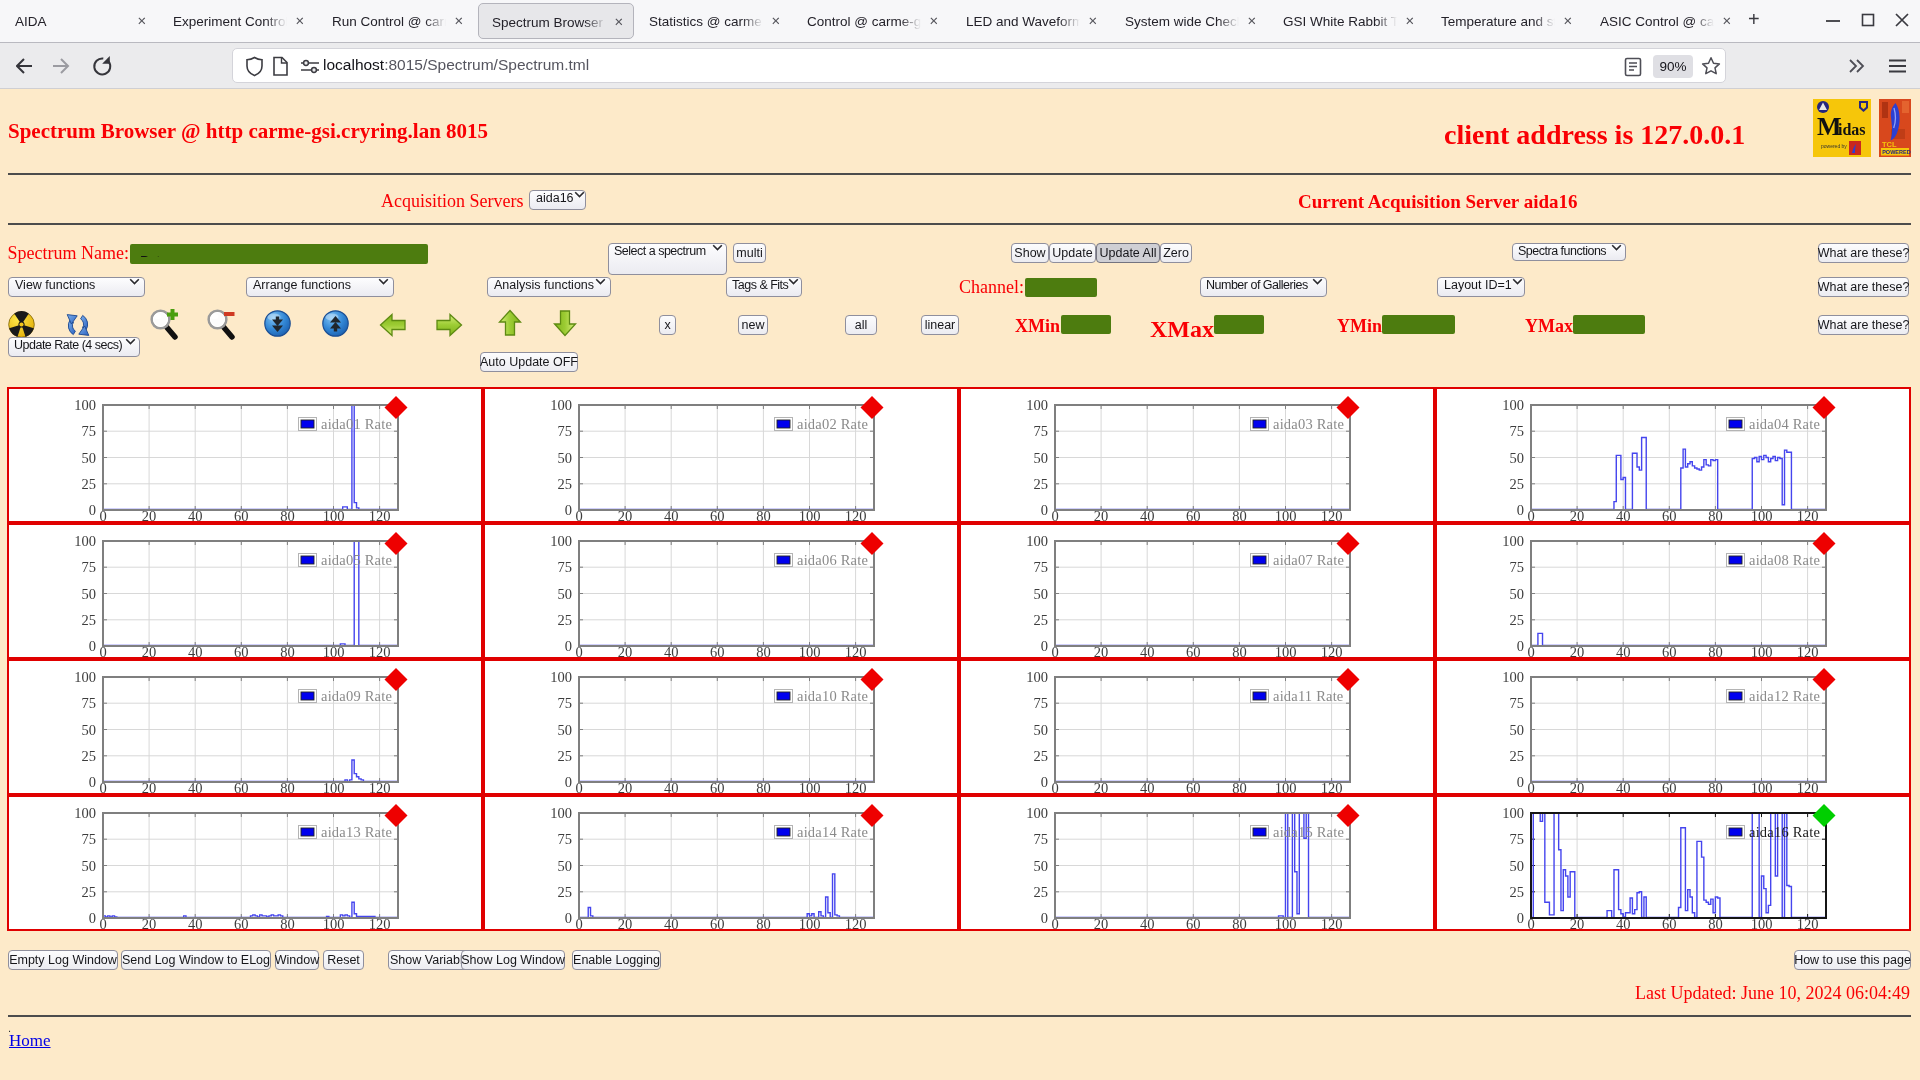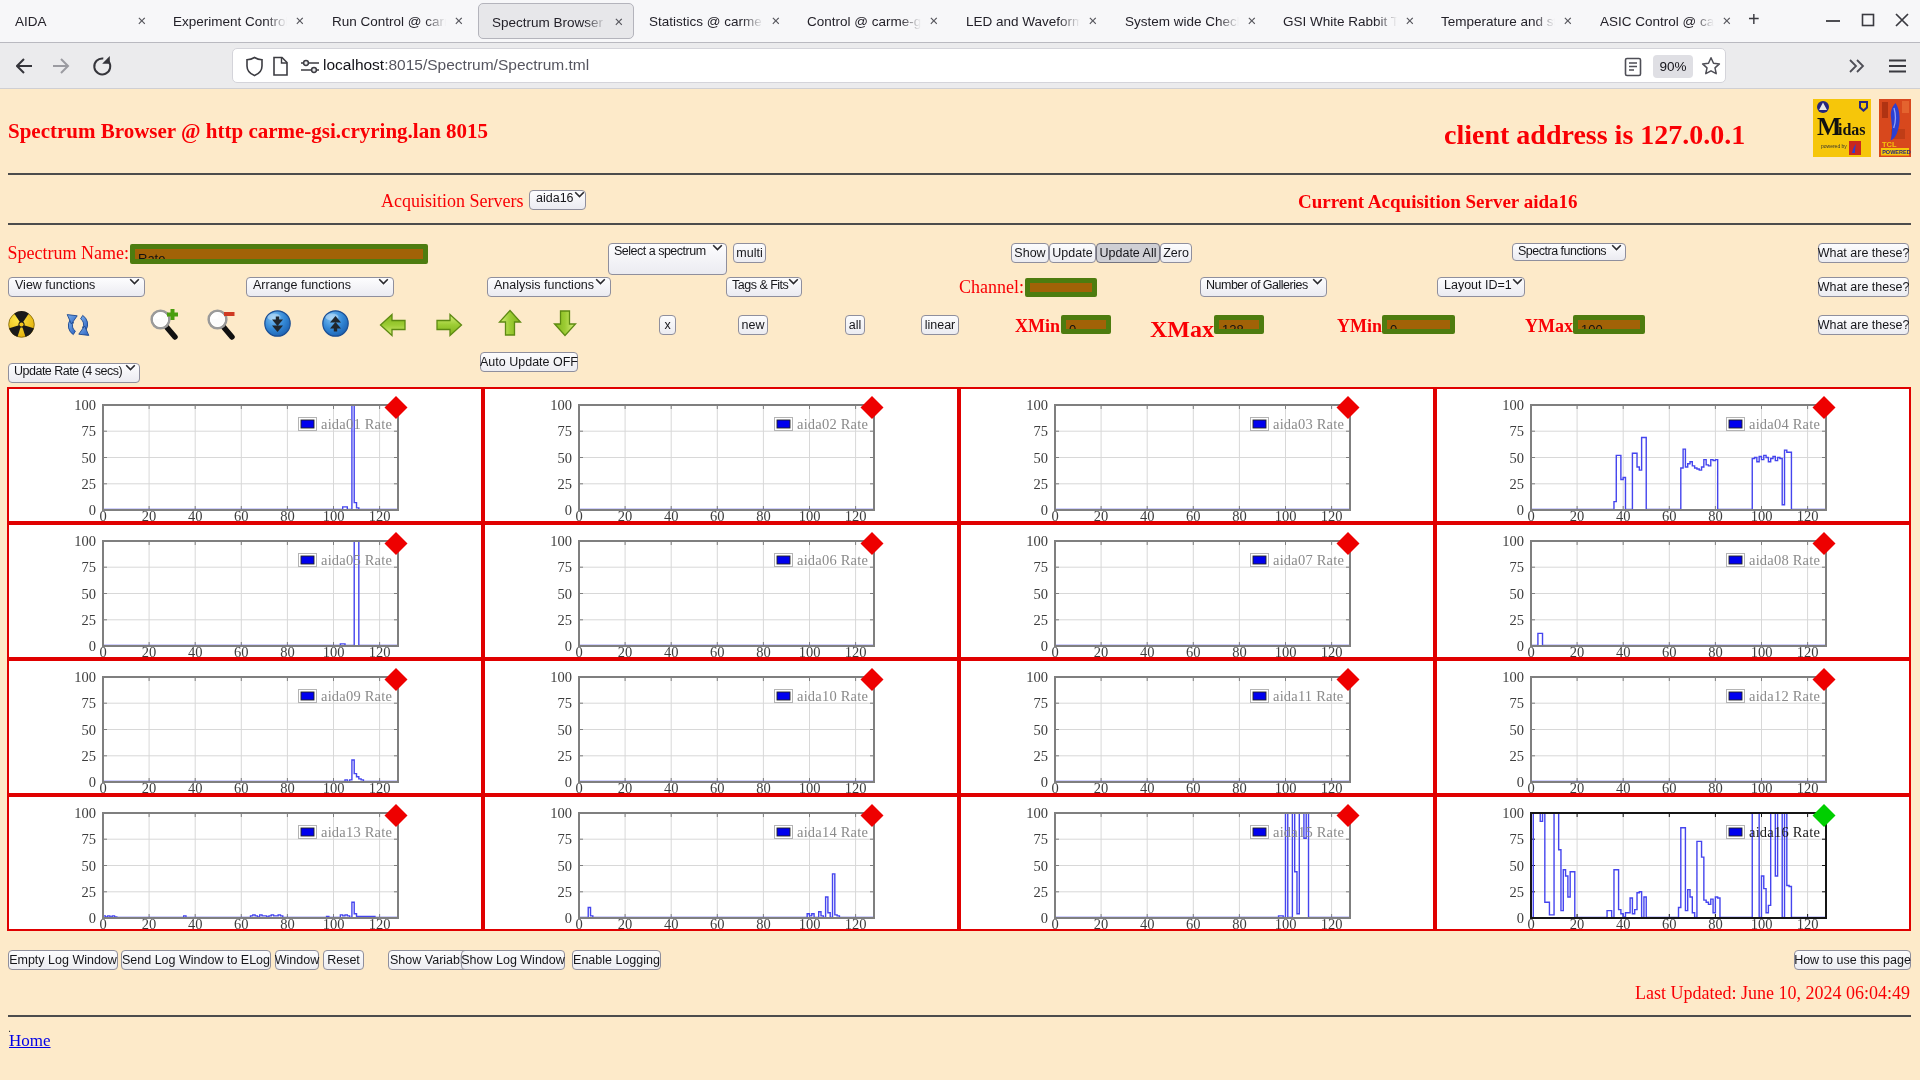--- a/index.html
+++ b/index.html
@@ -13,21 +13,21 @@
 .tab.active .tfade{background:linear-gradient(90deg,rgba(231,231,234,0),#e7e7ea 75%)}
 #navbar{position:absolute;left:0;top:43px;width:1920px;height:46px;background:#ebebed;border-bottom:1px solid #cfcfd3}
 #urlbar{position:absolute;left:232px;top:5px;width:1494px;height:35px;background:#fff;border:1px solid #d4d4da;border-radius:5px}
 .newtab{position:absolute;top:8px;font-size:20px;color:#3a3a40;font-weight:400}
 #page{position:absolute;left:0;top:89px;width:1920px;height:991px;background:#fdeac9}
 .rlab{position:absolute;font-family:"Liberation Serif",serif;color:#f90004;white-space:nowrap}
 .sel{position:absolute;background:linear-gradient(#fdfdfe,#ebebf1);border:1px solid #8f8f9d;border-radius:4px;display:flex;align-items:flex-start;justify-content:space-between;padding:0 4px 0 6px;font-size:12.5px;color:#16161a;white-space:nowrap;overflow:hidden}
 .sel.tight{letter-spacing:-0.5px;padding:0 3px 0 5px}
 .btn{position:absolute;background:linear-gradient(#fcfcfd,#ececf1);border:1px solid #8f8f9d;border-radius:4px;display:inline-flex;align-items:center;justify-content:center;padding:0 1px;font-size:12.5px;color:#16161a;white-space:nowrap}
 .btn.pressed{background:#cfcfd4;border-color:#73737f}
-.inp{position:absolute;background:#a16207;border:5px solid #4d7c0f;border-radius:2px;font-size:13px;color:#111;padding:2px 3px;white-space:nowrap;overflow:hidden}
+.inp{position:absolute;background:#4d7c0f;border:7px solid #4d7c0f;border-radius:2px;font-size:13px;color:#111;padding:2px 3px;white-space:nowrap;overflow:hidden}
 .hr{position:absolute;left:8px;width:1903px;height:0;border-top:2px solid #4c4c4c}
 .cell{position:absolute;width:476px;height:136px;background:#fff;border:2px solid #e00000}
 a.home{position:absolute;font-family:"Liberation Serif",serif;font-size:17px;color:#0000e6;text-decoration:underline}
 </style></head><body>
 <div id="tabbar">
     <div class="tab" style="left:2px">
       <span class="tt">AIDA</span>
       <span class="tfade"></span>
       <span class="tx">✕</span>
     </div>
@@ -343,32 +343,32 @@
           <stop offset="0.5" stop-color="#9ccc33"></stop>
           <stop offset="1" stop-color="#7fb31c"></stop>
         </linearGradient>
       </defs>
 <g transform="rotate(90 15 15)">
         <path d="M3 10.5 H16 V4.5 L27.5 15 L16 25.5 V19.5 H3 Z" fill="url(#gg550)" stroke="#5d8a12" stroke-width="1.3"></path>
       </g>
     </svg>
     <div class="btn" style="left:659px;top:226px;width:17px;height:20px">x</div>
     <div class="btn" style="left:738px;top:226px;width:30px;height:20px">new</div>
-    <div class="btn" style="left:845px;top:226px;width:20px;height:20px">all</div>
+    <div class="btn" style="left:845px;top:226px;width:32px;height:20px">all</div>
     <div class="btn" style="left:921px;top:226px;width:38px;height:20px">linear</div>
     <div class="rlab" style="right:860px;top:227px;font-size:18px;font-weight:bold;">XMin</div>
     <div class="inp" style="left:1061px;top:226px;width:50px;height:19px">0</div>
     <div class="rlab" style="right:706px;top:227px;font-size:24px;font-weight:bold;">XMax</div>
     <div class="inp" style="left:1214px;top:226px;width:50px;height:19px">128</div>
     <div class="rlab" style="right:538px;top:227px;font-size:18px;font-weight:bold;">YMin</div>
     <div class="inp" style="left:1382px;top:226px;width:73px;height:19px">0</div>
     <div class="rlab" style="right:347px;top:227px;font-size:18px;font-weight:bold;">YMax</div>
     <div class="inp" style="left:1573px;top:226px;width:72px;height:19px">100</div>
     <div class="btn" style="left:1818px;top:226px;width:91px;height:20px">What are these?</div>
-    <div class="sel tight" style="left:8px;top:274px;width:132px;height:20px">
+    <div class="sel tight" style="left:8px;top:248px;width:132px;height:20px">
       <span>Update Rate (4 secs)</span>
       <svg style="flex-shrink:0" width="11" height="7" viewBox="0 0 11 7">
         <path d="M1.2 1.2 L5.5 5.5 L9.8 1.2" stroke="#2a2a2e" stroke-width="1.6" fill="none"></path>
       </svg>
     </div>
     <div class="btn" style="left:480px;top:263px;width:98px;height:20px">Auto Update OFF</div>
     <div class="cell" style="left:7px;top:298px">
       <svg width="472" height="132" viewBox="0 0 472 132" style="display:block;overflow:visible">
         <path d="M140.1 16.0V121.0M186.2 16.0V121.0M232.3 16.0V121.0M278.4 16.0V121.0M324.5 16.0V121.0M370.6 16.0V121.0M94.0 94.8H389.0M94.0 68.5H389.0M94.0 42.2H389.0" stroke="#d8d8d8" stroke-width="1" fill="none"></path>
         <path d="M94.0 121.0V117.0M94.0 16.0V20.0M140.1 121.0V117.0M140.1 16.0V20.0M186.2 121.0V117.0M186.2 16.0V20.0M232.3 121.0V117.0M232.3 16.0V20.0M278.4 121.0V117.0M278.4 16.0V20.0M324.5 121.0V117.0M324.5 16.0V20.0M370.6 121.0V117.0M370.6 16.0V20.0M94.0 121.0H98.0M389.0 121.0H385.0M94.0 94.8H98.0M389.0 94.8H385.0M94.0 68.5H98.0M389.0 68.5H385.0M94.0 42.2H98.0M389.0 42.2H385.0M94.0 16.0H98.0M389.0 16.0H385.0" stroke="#7f7f7f" stroke-width="1" fill="none"></path>

